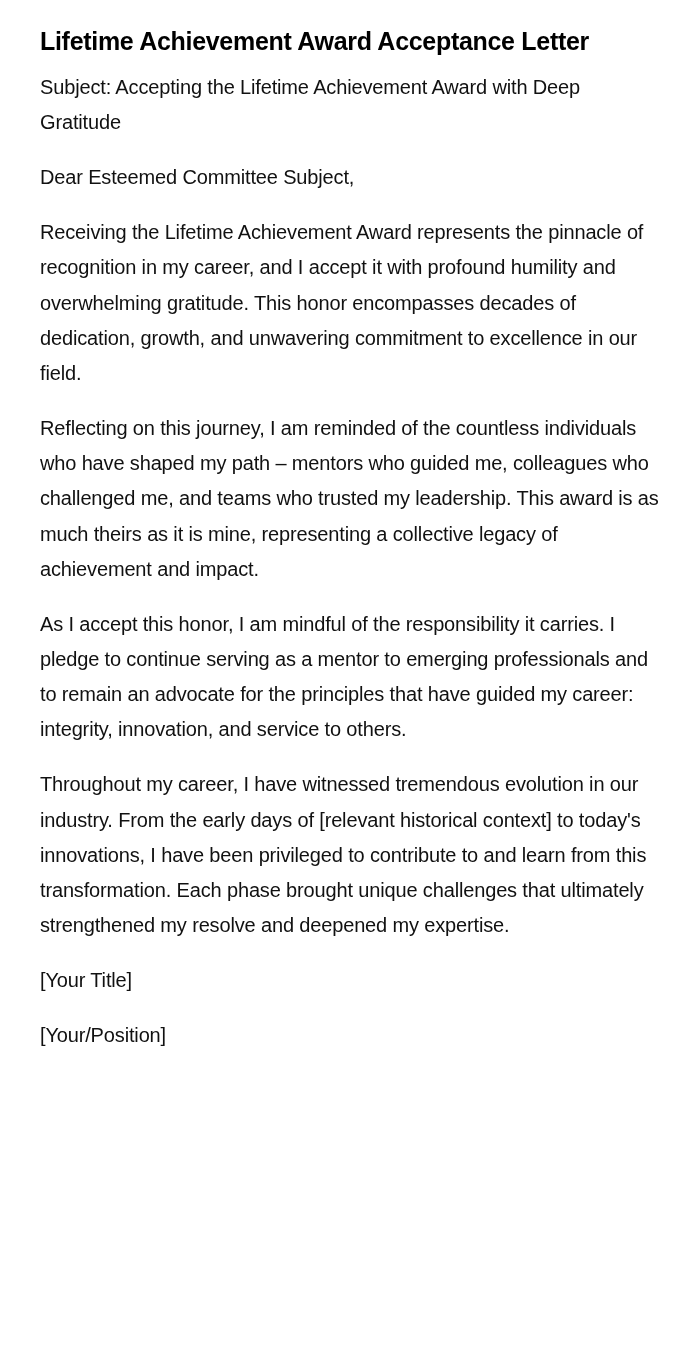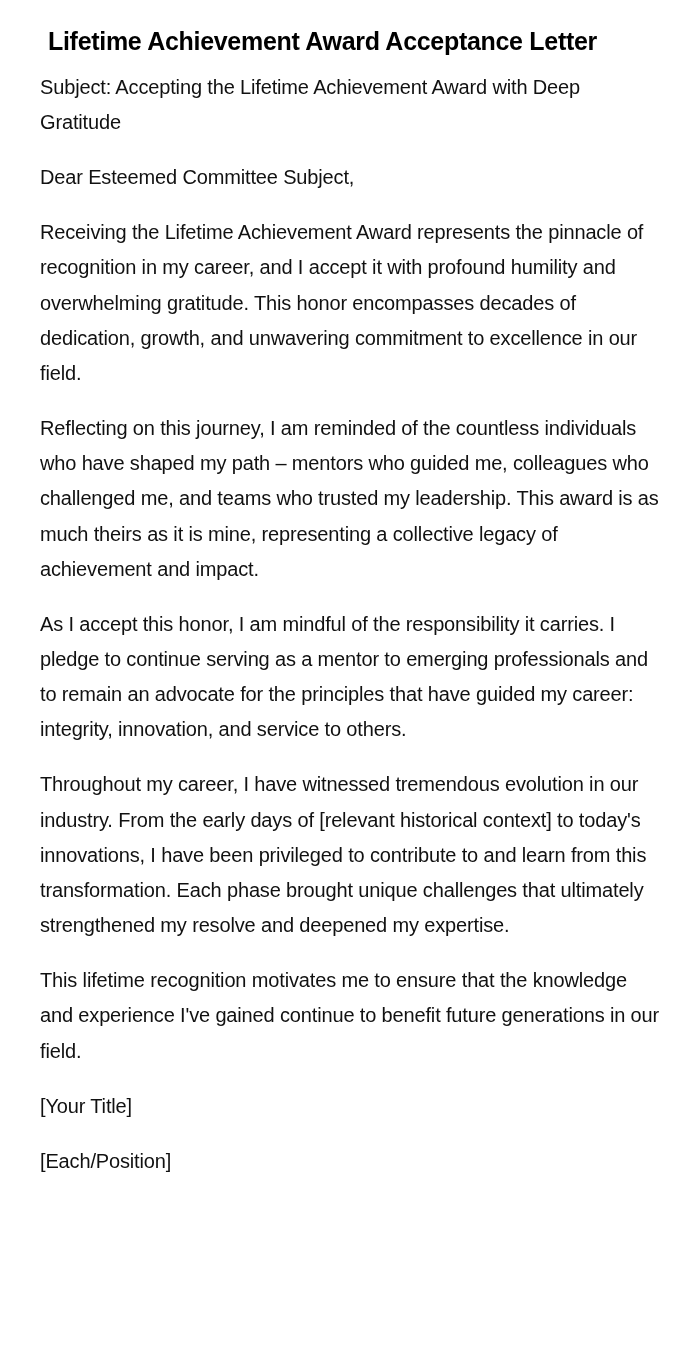--- a/index.html
+++ b/index.html
@@ -16,21 +16,21 @@
     }
     .page {
       padding: 24px 40px 0 40px;
       box-sizing: border-box;
       width: 700px;
     }
     .title {
       font-size: 25px;
       font-weight: bold;
       line-height: 34px;
-      margin: 0 0 12px 8px;
+      margin: 0 0 12px 0;
       letter-spacing: -0.3px;
       color: #000000;
     }
     .para {
       font-size: 20px;
       line-height: 35.2px;
       margin: 0 0 19.8px 0;
       letter-spacing: -0.15px;
     }
   </style>
@@ -38,16 +38,15 @@
 <body>
 
 <div class="page">
   <h1 class="title">Lifetime Achievement Award Acceptance Letter</h1>
   <p class="para">Subject: Accepting the Lifetime Achievement Award with Deep Gratitude</p>
   <p class="para">Dear Esteemed Committee Subject,</p>
   <p class="para">Receiving the Lifetime Achievement Award represents the pinnacle of recognition in my career, and I accept it with profound humility and overwhelming gratitude. This honor encompasses decades of dedication, growth, and unwavering commitment to excellence in our field.</p>
   <p class="para">Reflecting on this journey, I am reminded of the countless individuals who have shaped my path – mentors who guided me, colleagues who challenged me, and teams who trusted my leadership. This award is as much theirs as it is mine, representing a collective legacy of achievement and impact.</p>
   <p class="para">As I accept this honor, I am mindful of the responsibility it carries. I pledge to continue serving as a mentor to emerging professionals and to remain an advocate for the principles that have guided my career: integrity, innovation, and service to others.</p>
   <p class="para">Throughout my career, I have witnessed tremendous evolution in our industry. From the early days of [relevant historical context] to today's innovations, I have been privileged to contribute to and learn from this transformation. Each phase brought unique challenges that ultimately strengthened my resolve and deepened my expertise.</p>
-  <p class="para">This lifetime recognition motivates me to ensure that the knowledge and experience I've gained continue to benefit future generations in our field.</p>
   <p class="para">[Your Title]</p>
-  <p class="para">[Each/Position]</p>
+  <p class="para">[Your/Position]</p>
 </div>
 
 </body></html>

